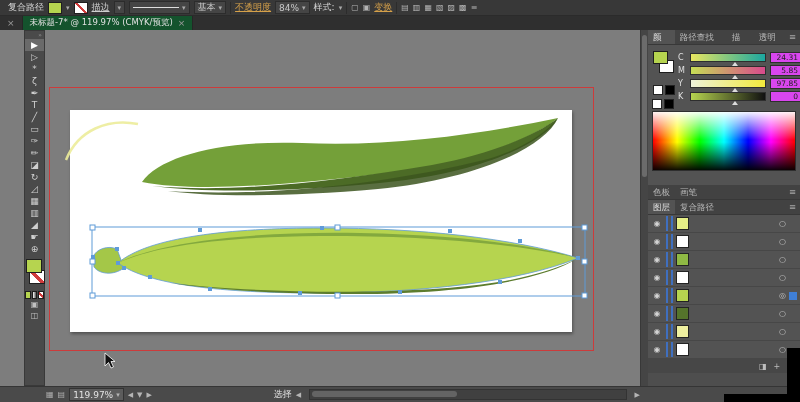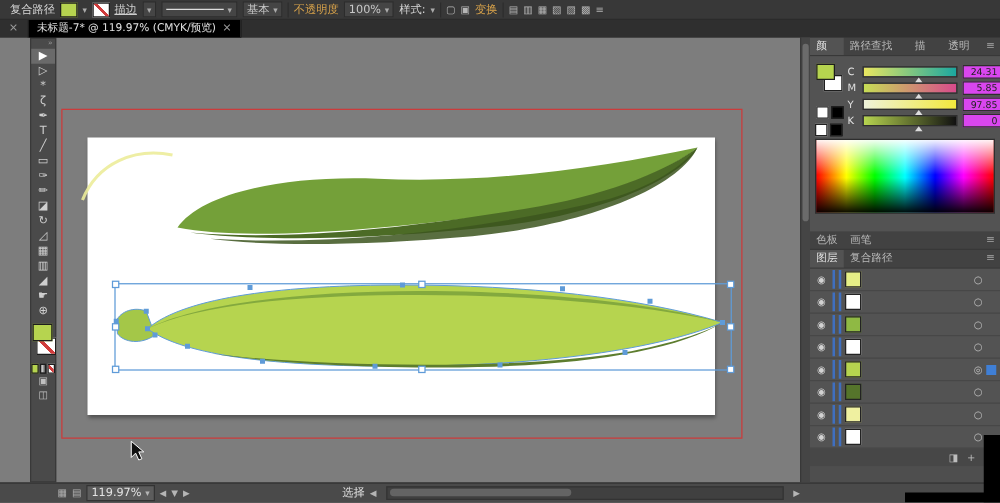--- a/index.html
+++ b/index.html
@@ -7,37 +7,37 @@
        background:#3c3c3c;color:#c8c8c8;
        font-family:"DejaVu Sans",sans-serif;font-size:9px;}
   .abs{position:absolute}
 
   
   .control-bar{left:0;top:0;width:800px;height:16px;background:#383838;
     border-bottom:1px solid #2b2b2b;display:flex;align-items:center;gap:4px;
     padding-left:8px;box-sizing:border-box;white-space:nowrap;z-index:20}
   .cb-label{color:#d6d6d6}
   .cb-link{color:#cfcfcf;text-decoration:underline;cursor:pointer}
-  .cb-orange{color:#d6a14a;}
+  .cb-orange{color:#d6a14a;text-decoration:underline}
   .swatch-sm{width:12px;height:10px;border:1px solid #1f1f1f;display:inline-block}
   .stroke-sm{background:#fff;position:relative}
   .stroke-sm:before{content:"";position:absolute;inset:0;
     background:linear-gradient(45deg,transparent 42%,#d03c3c 42%,#d03c3c 58%,transparent 58%)}
   .caret{font-size:7px;color:#aaa}
   .cb-box{background:#454545;border:1px solid #2c2c2c;height:11px;display:inline-flex;
     align-items:center;padding:0 3px;gap:3px}
   .profile-line{display:inline-block;width:46px;height:1px;background:#ddd}
   .cb-sep{width:1px;height:12px;background:#2c2c2c}
   .cb-ico{color:#b5b5b5;font-size:8px}
 
   
   .tab-bar{left:0;top:16px;width:800px;height:14px;background:#2f2f2f;display:flex;z-index:20}
   .doc-tab{display:flex;align-items:center;gap:5px;padding:0 7px;font-size:8.5px;
     border-right:1px solid #262626;color:#b0b0b0}
-  .doc-tab.active{background:#000000;color:#e0e0e0}
+  .doc-tab.active{background:#14532d;color:#e0e0e0}
   .doc-tab .x{color:#9a9a9a;font-size:9px}
 
   
   .canvas-wrap{left:0;top:30px;width:648px;height:356px;background:#7d7d7d;overflow:hidden;z-index:1}
   .red-rect{left:49px;top:57px;width:543px;height:262px;border:1px solid #cc3b3b;z-index:2}
   .artboard{left:70px;top:80px;width:502px;height:222px;background:#fff;
     box-shadow:1px 2px 3px rgba(0,0,0,.35);z-index:3}
   .art-svg{left:0;top:0;width:648px;height:356px;z-index:4}
   .cursor{left:104px;top:322px;z-index:8}
 
@@ -140,21 +140,21 @@
       <span class="profile-line"></span>
       <span class="caret">▾</span>
     </span>
   <span class="cb-box">
       <span>基本</span>
       <span class="caret">▾</span>
     </span>
   <span class="cb-sep"></span>
   <span class="cb-orange">不透明度</span>
   <span class="cb-box">
-      <span>100%</span>
+      <span>84%</span>
       <span class="caret">▾</span>
     </span>
   <span class="cb-label">样式:</span>
   <span class="caret">▾</span>
   <span class="cb-sep"></span>
   <span class="cb-ico">▢</span>
   <span class="cb-ico">▣</span>
   <span class="cb-orange">变换</span>
   <span class="cb-sep"></span>
   <span class="cb-ico">▤</span>

